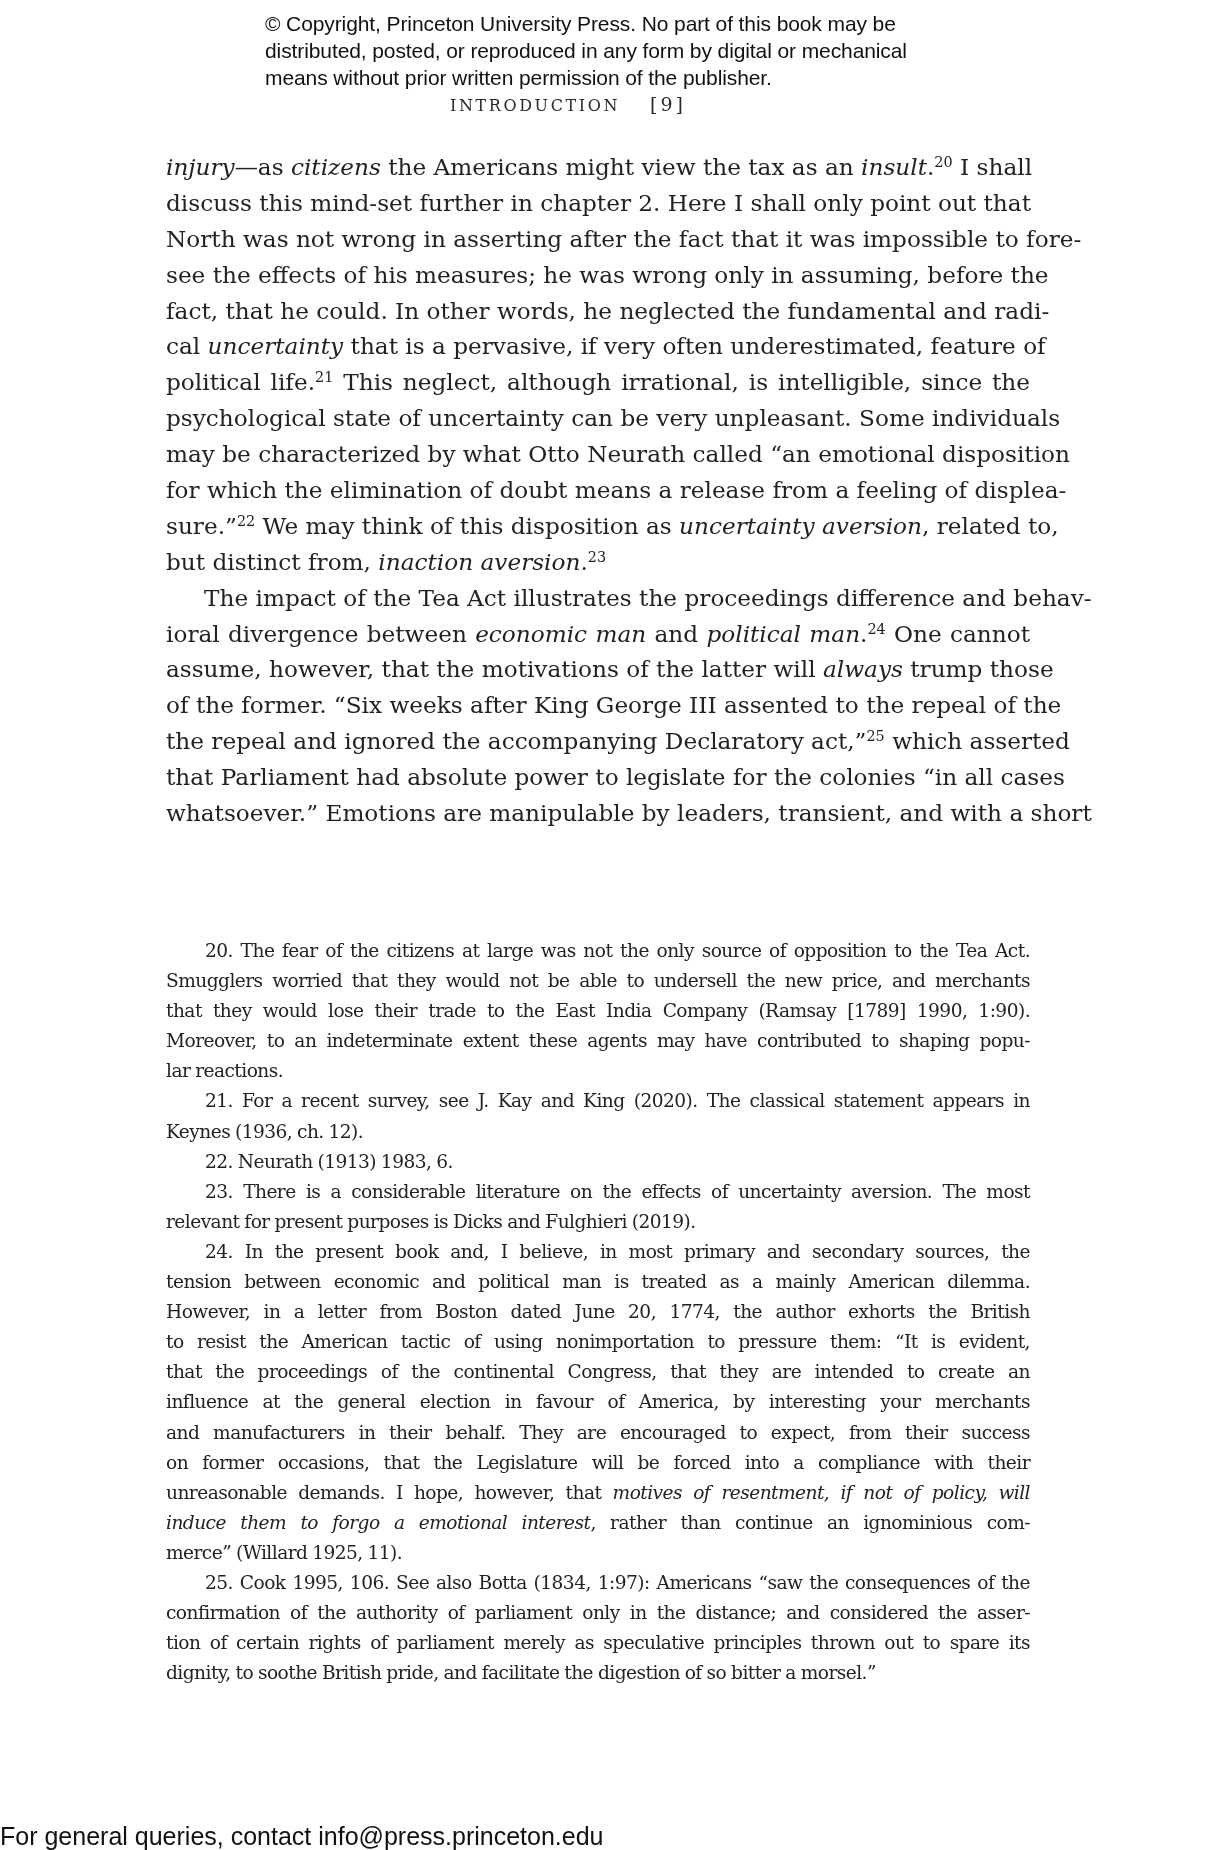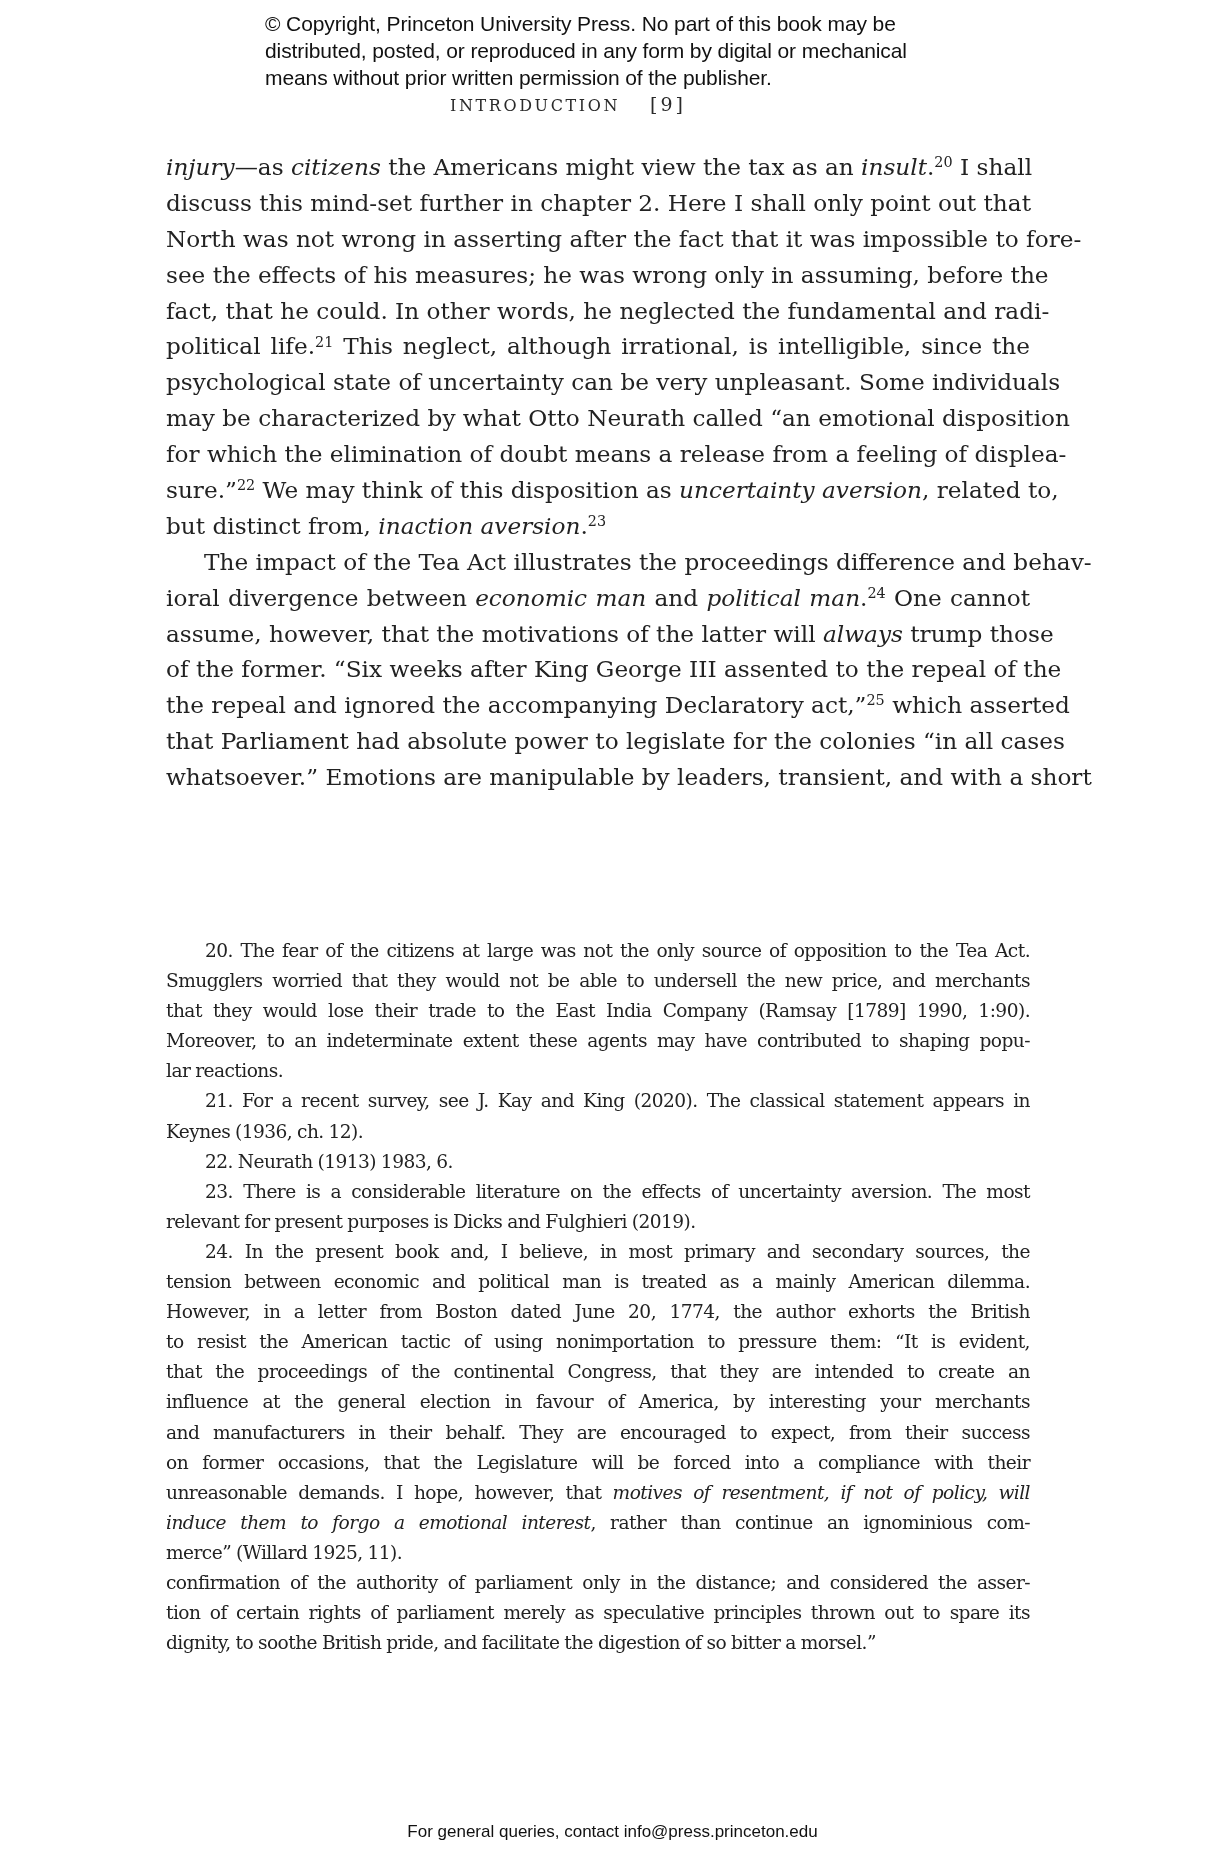--- a/index.html
+++ b/index.html
@@ -24,22 +24,22 @@
   .line.last { text-align-last: left; }
   .line.indent { padding-left: 38px; }
   sup { font-size: 0.62em; vertical-align: 0; position: relative; top: -0.55em; line-height: 0; }
   .footnotes {
     position: absolute; left: 166px; top: 936px; width: 864px;
     font-family: "DejaVu Serif", serif; font-size: 18.6px; line-height: 30.1px; color: #222;
   }
   .footnotes .line { height: 30.1px; letter-spacing: -0.55px; word-spacing: -0.5px; }
   .footnotes .line.indent { padding-left: 39px; }
   .footer {
-    position: absolute; left: 0; top: 1822px; width: 1225px; text-align: center;
-    font-family: "Liberation Sans", sans-serif; font-size: 17px; color: #111;
+    position: absolute; left: 0; top: 1822px; width: 1225px; text-align: left;
+    font-family: "Liberation Sans", sans-serif; font-size: 25px; color: #111;
   }
   em { font-style: italic; }
 </style>
 </head>
 <body>
 
 <div class="notice">
   <div>© Copyright, Princeton University Press. No part of this book may be</div>
   <div>distributed, posted, or reproduced in any form by digital or mechanical</div>
   <div>means without prior written permission of the publisher.</div>
@@ -50,20 +50,21 @@
   <span class="rh-page">[9]</span>
 </div>
 
 <div class="body-text" id="body-text">
     <div>
       <span class="line"><em>injury</em><span>—as </span><em>citizens</em><span> the Americans might view the tax as an </span><em>insult</em><span>.</span><sup>20</sup><span> I shall</span></span>
       <span class="line"><span>discuss this mind-set further in chapter 2. Here I shall only point out that</span></span>
       <span class="line"><span>North was not wrong in asserting after the fact that it was impossible to fore-</span></span>
       <span class="line"><span>see the effects of his measures; he was wrong only in assuming, before the</span></span>
       <span class="line"><span>fact, that he could. In other words, he neglected the fundamental and radi-</span></span>
+      <span class="line"><span>cal </span><em>uncertainty</em><span> that is a pervasive, if very often underestimated, feature of</span></span>
       <span class="line"><span>political life.</span><sup>21</sup><span> This neglect, although irrational, is intelligible, since the</span></span>
       <span class="line"><span>psychological state of uncertainty can be very unpleasant. Some individuals</span></span>
       <span class="line"><span>may be characterized by what Otto Neurath called “an emotional disposition</span></span>
       <span class="line"><span>for which the elimination of doubt means a release from a feeling of displea-</span></span>
       <span class="line"><span>sure.”</span><sup>22</sup><span> We may think of this disposition as </span><em>uncertainty aversion</em><span>, related to,</span></span>
       <span class="line last"><span>but distinct from, </span><em>inaction aversion</em><span>.</span><sup>23</sup></span>
     </div>
     <div>
       <span class="line indent"><span>The impact of the Tea Act illustrates the proceedings difference and behav-</span></span>
       <span class="line"><span>ioral divergence between </span><em>economic man</em><span> and </span><em>political man</em><span>.</span><sup>24</sup><span> One cannot</span></span>
@@ -101,19 +102,20 @@
       <span class="line"><span>to resist the American tactic of using nonimportation to pressure them: “It is evident,</span></span>
       <span class="line"><span>that the proceedings of the continental Congress, that they are intended to create an</span></span>
       <span class="line"><span>influence at the general election in favour of America, by interesting your merchants</span></span>
       <span class="line"><span>and manufacturers in their behalf. They are encouraged to expect, from their success</span></span>
       <span class="line"><span>on former occasions, that the Legislature will be forced into a compliance with their</span></span>
       <span class="line"><span>unreasonable demands. I hope, however, that </span><em>motives of resentment, if not of policy, will</em></span>
       <span class="line"><em>induce them to forgo a emotional interest</em><span>, rather than continue an ignominious com-</span></span>
       <span class="line last"><span>merce” (Willard 1925, 11).</span></span>
     </div>
     <div>
+      <span class="line indent"><span>25. Cook 1995, 106. See also Botta (1834, 1:97): Americans “saw the consequences of the</span></span>
       <span class="line"><span>confirmation of the authority of parliament only in the distance; and considered the asser-</span></span>
       <span class="line"><span>tion of certain rights of parliament merely as speculative principles thrown out to spare its</span></span>
       <span class="line last"><span>dignity, to soothe British pride, and facilitate the digestion of so bitter a morsel.”</span></span>
     </div>
   </div>
 
 <div class="footer">For general queries, contact info@press.princeton.edu</div>
 
 </body></html>

